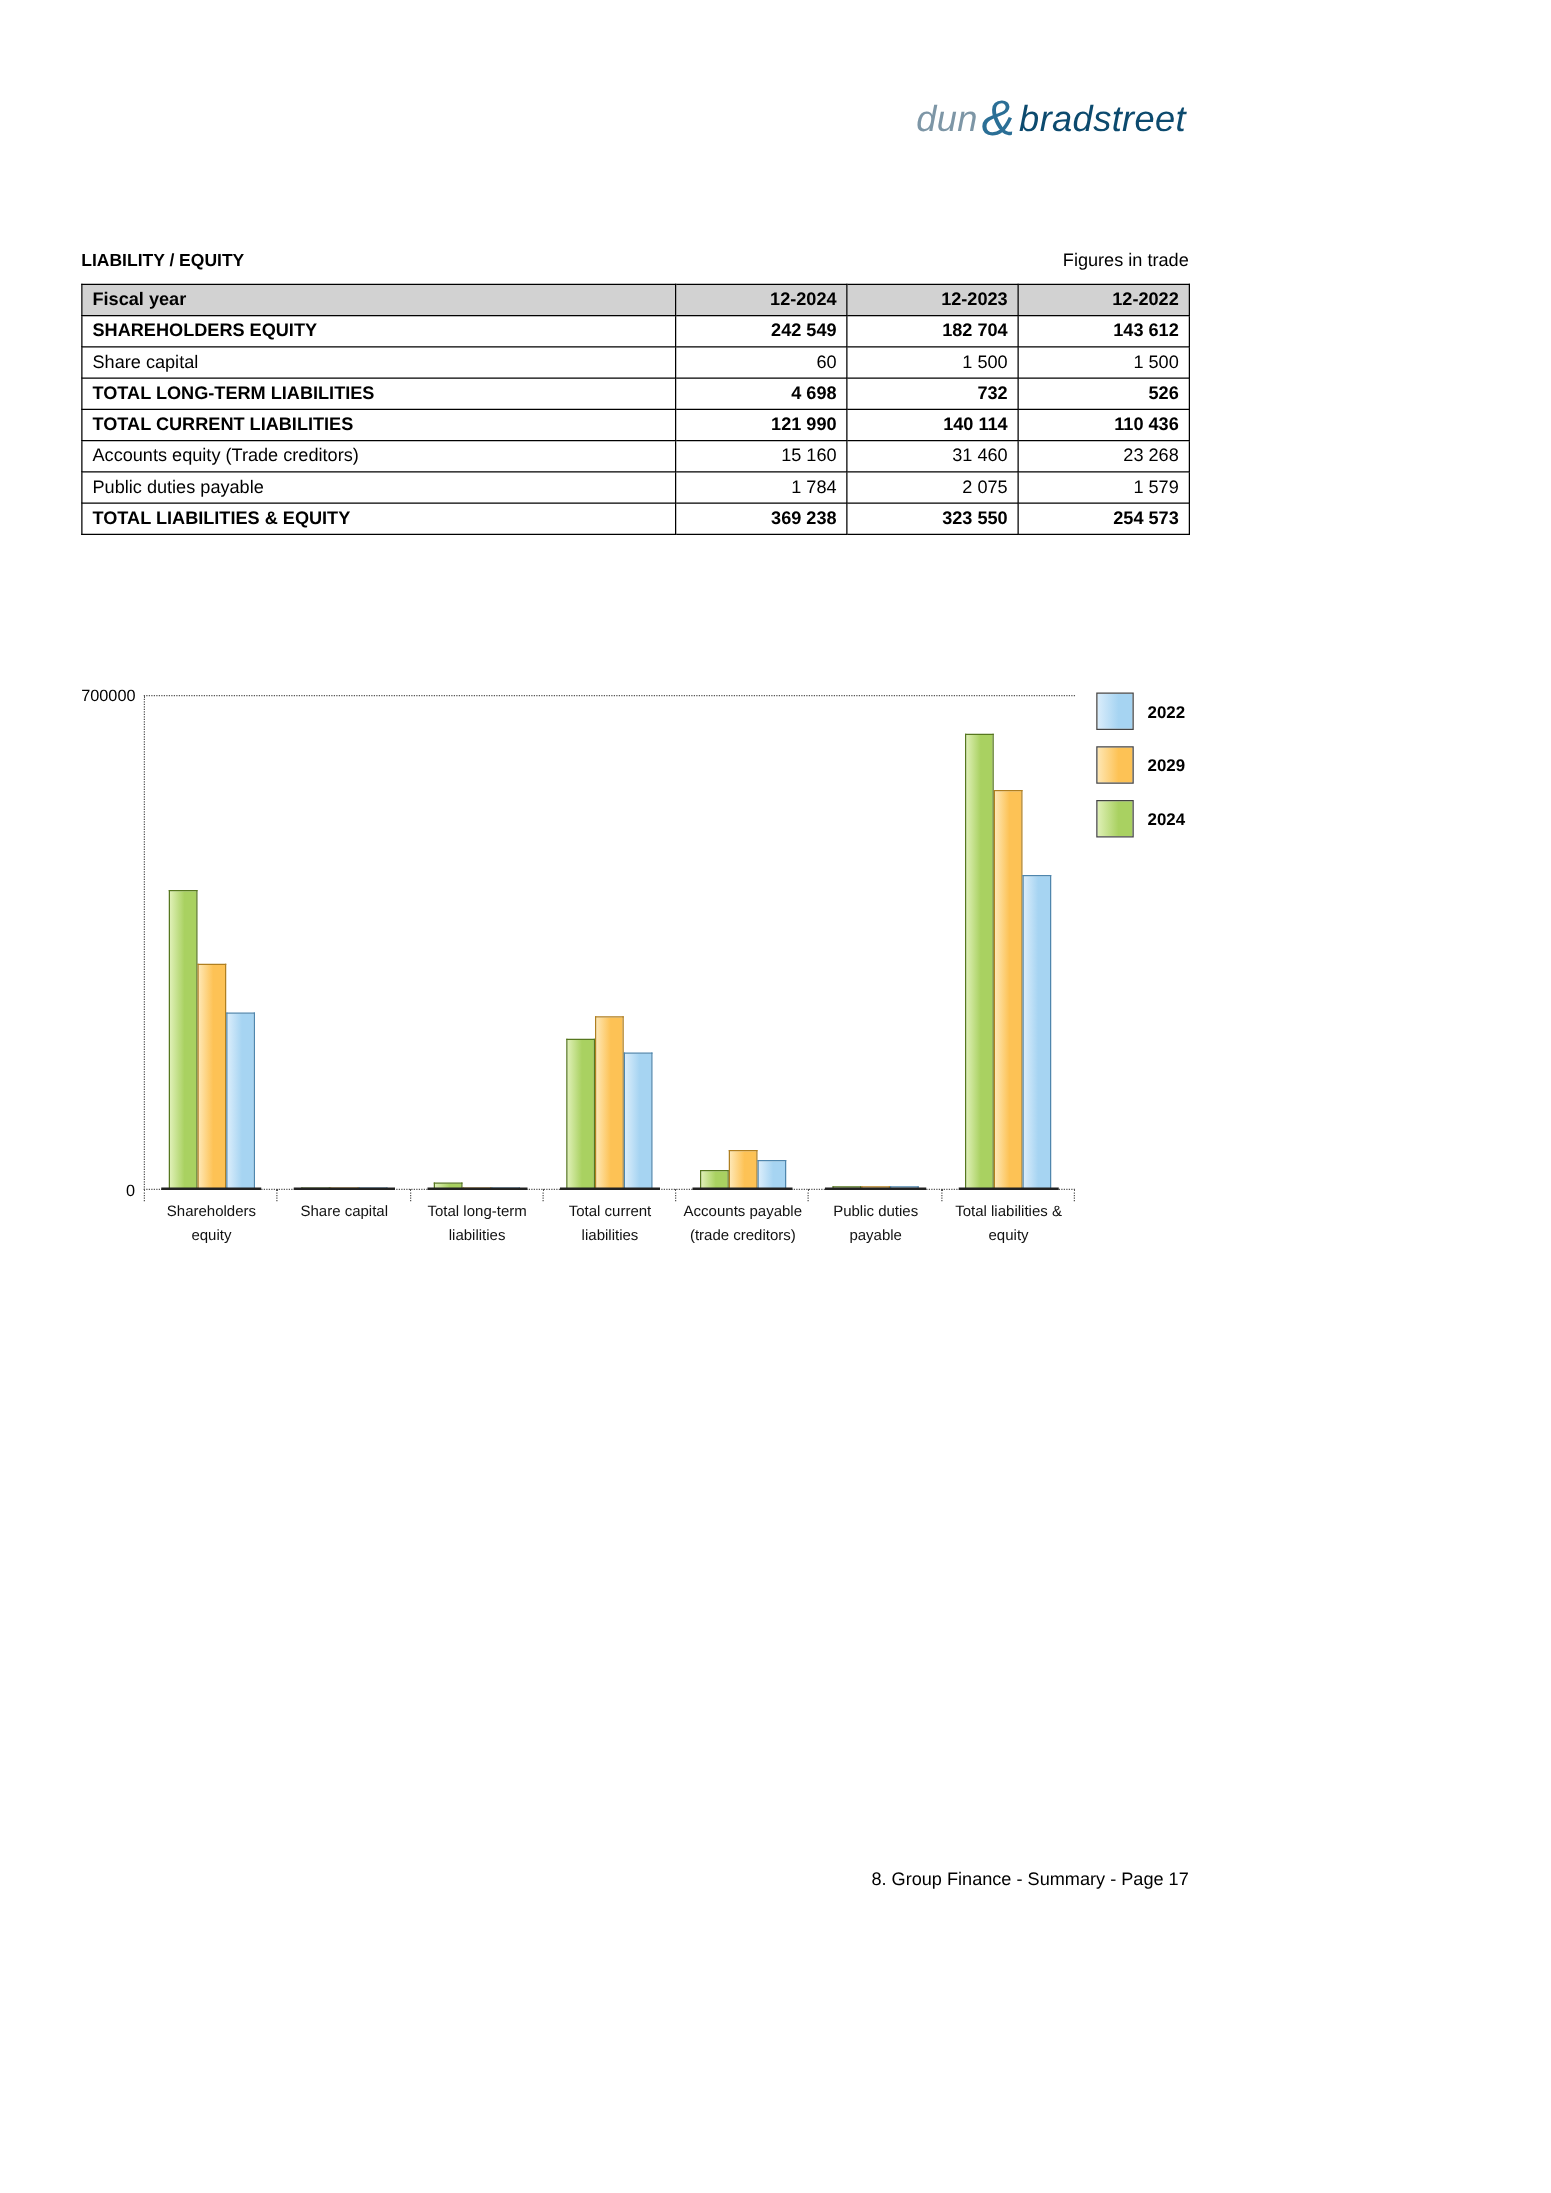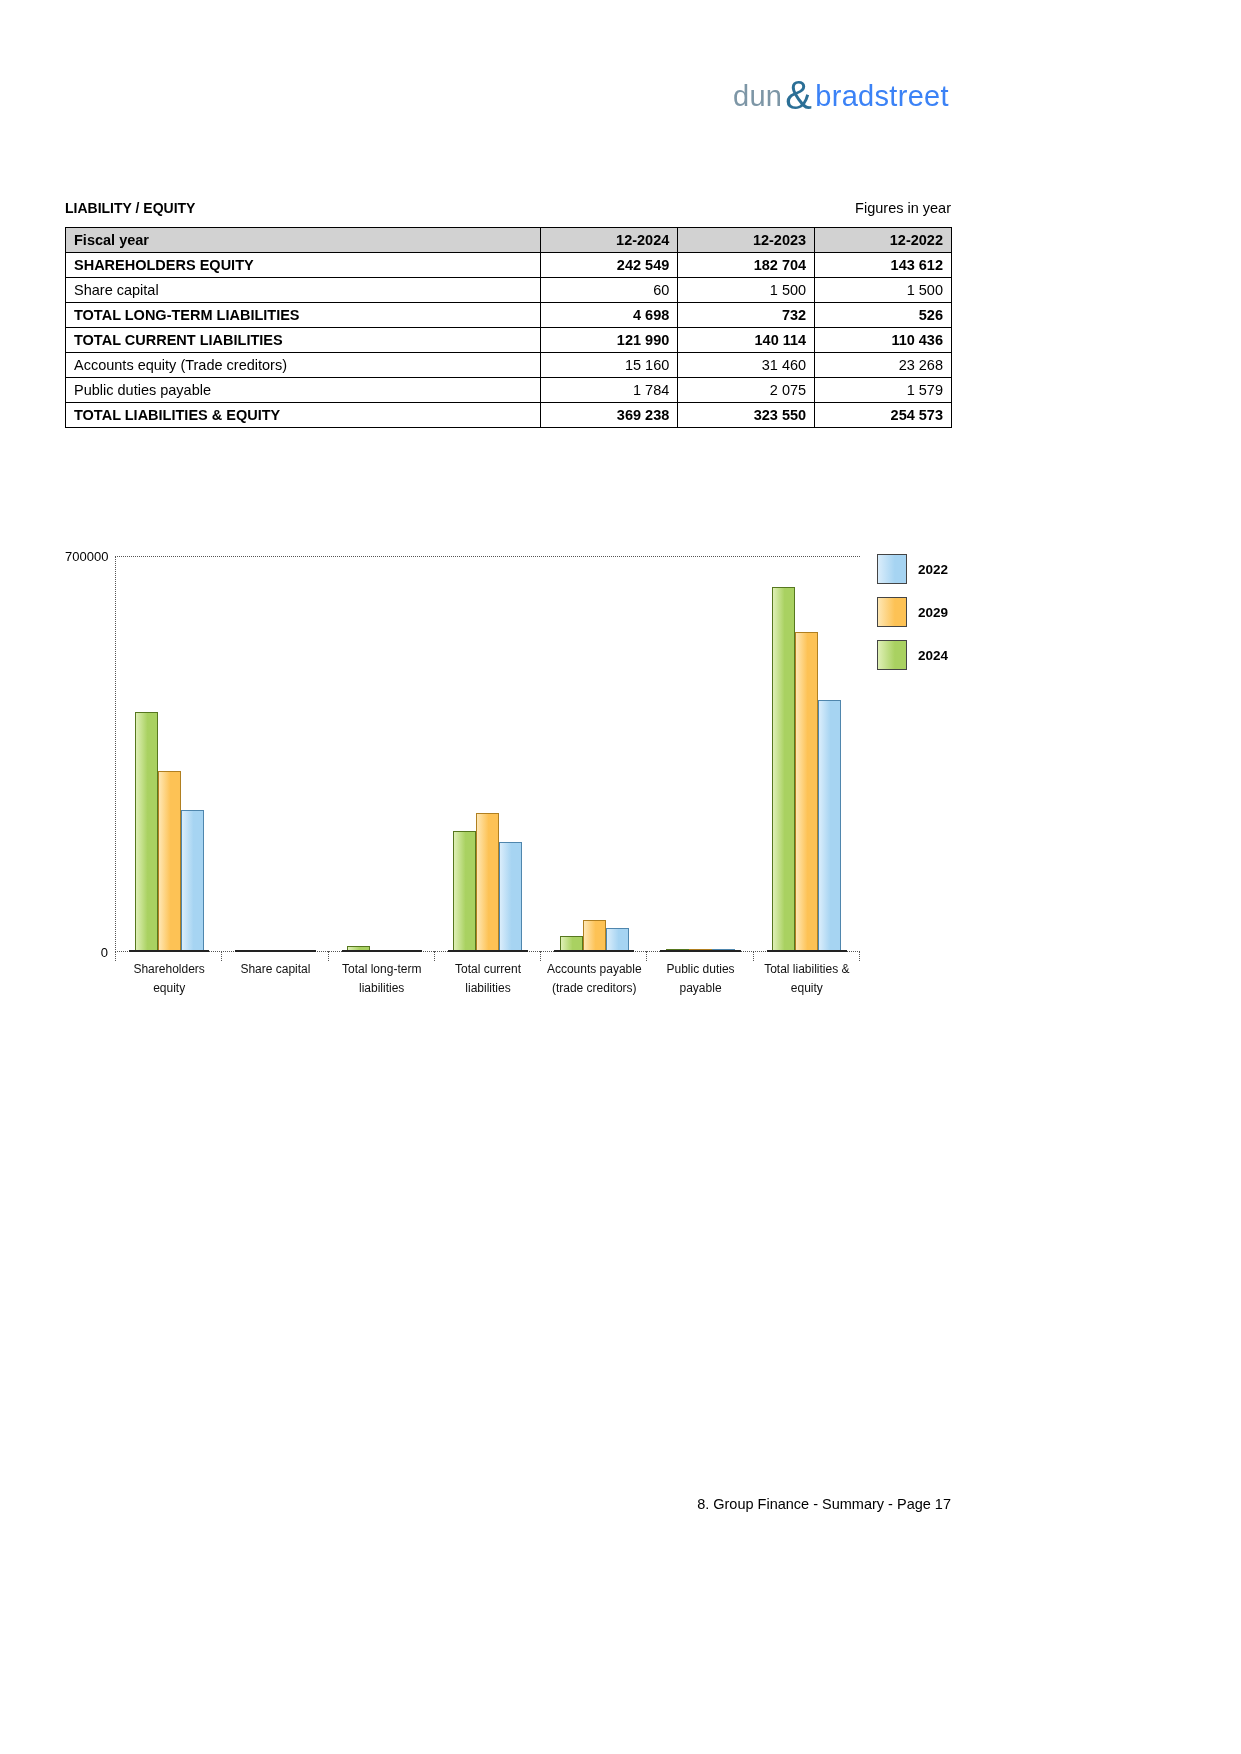--- a/index.html
+++ b/index.html
@@ -1,24 +1,24 @@
 <!DOCTYPE html>
 <html><head>
 <meta charset="utf-8">
 <style>
   * { margin:0; padding:0; box-sizing:border-box; }
   html,body { background:#ffffff; }
   body { font-family:"Liberation Sans", sans-serif; color:#000; }
   .page { position:relative; width:1241px; height:1754px; background:#ffffff; overflow:hidden; }
 
   
-  .logo { position:absolute; top:70px; left:733px; display:flex; align-items:baseline; font-size:29px; letter-spacing:0.3px; }
+  .logo { position:absolute; top:70px; left:733px; display:flex; align-items:baseline; font-size:29px; letter-spacing:0.3px;font-style:italic; }
   .logo .dun { color:#7d96a6; }
   .logo .amp { color:#2b6f96; font-size:40px; margin:0 3px; position:relative; top:3px; font-weight:400; }
-  .logo .bradstreet { color:#3b82f6; }
+  .logo .bradstreet { color:#0c4a6e; }
 
   
   .title-row { position:absolute; left:65px; top:200px; width:886px; display:flex; justify-content:space-between; align-items:baseline; }
   .doc-title { font-weight:bold; font-size:14px; }
   .figures-note { font-size:14.5px; }
 
   
   .fin-table { position:absolute; left:65px; top:227px; width:887px; border-collapse:collapse; font-size:14.5px; }
   .fin-table th, .fin-table td { border:1px solid #000; padding:4px 8px; height:20px; vertical-align:middle; }
   .fin-table thead th { background:#d2d2d2; text-align:left; font-weight:bold; }
@@ -56,21 +56,21 @@
 <div class="page">
 
   <div class="logo">
     <span class="dun">dun</span>
     <span class="amp">&amp;</span>
     <span class="bradstreet">bradstreet</span>
   </div>
 
   <div class="title-row">
     <div class="doc-title">LIABILITY / EQUITY</div>
-    <div class="figures-note">Figures in year</div>
+    <div class="figures-note">Figures in trade</div>
   </div>
 
   <table class="fin-table">
     <colgroup>
       <col style="width:476px">
         <col style="width:137px">
         <col style="width:137px">
         <col style="width:137px">
     </colgroup>
     <thead>

